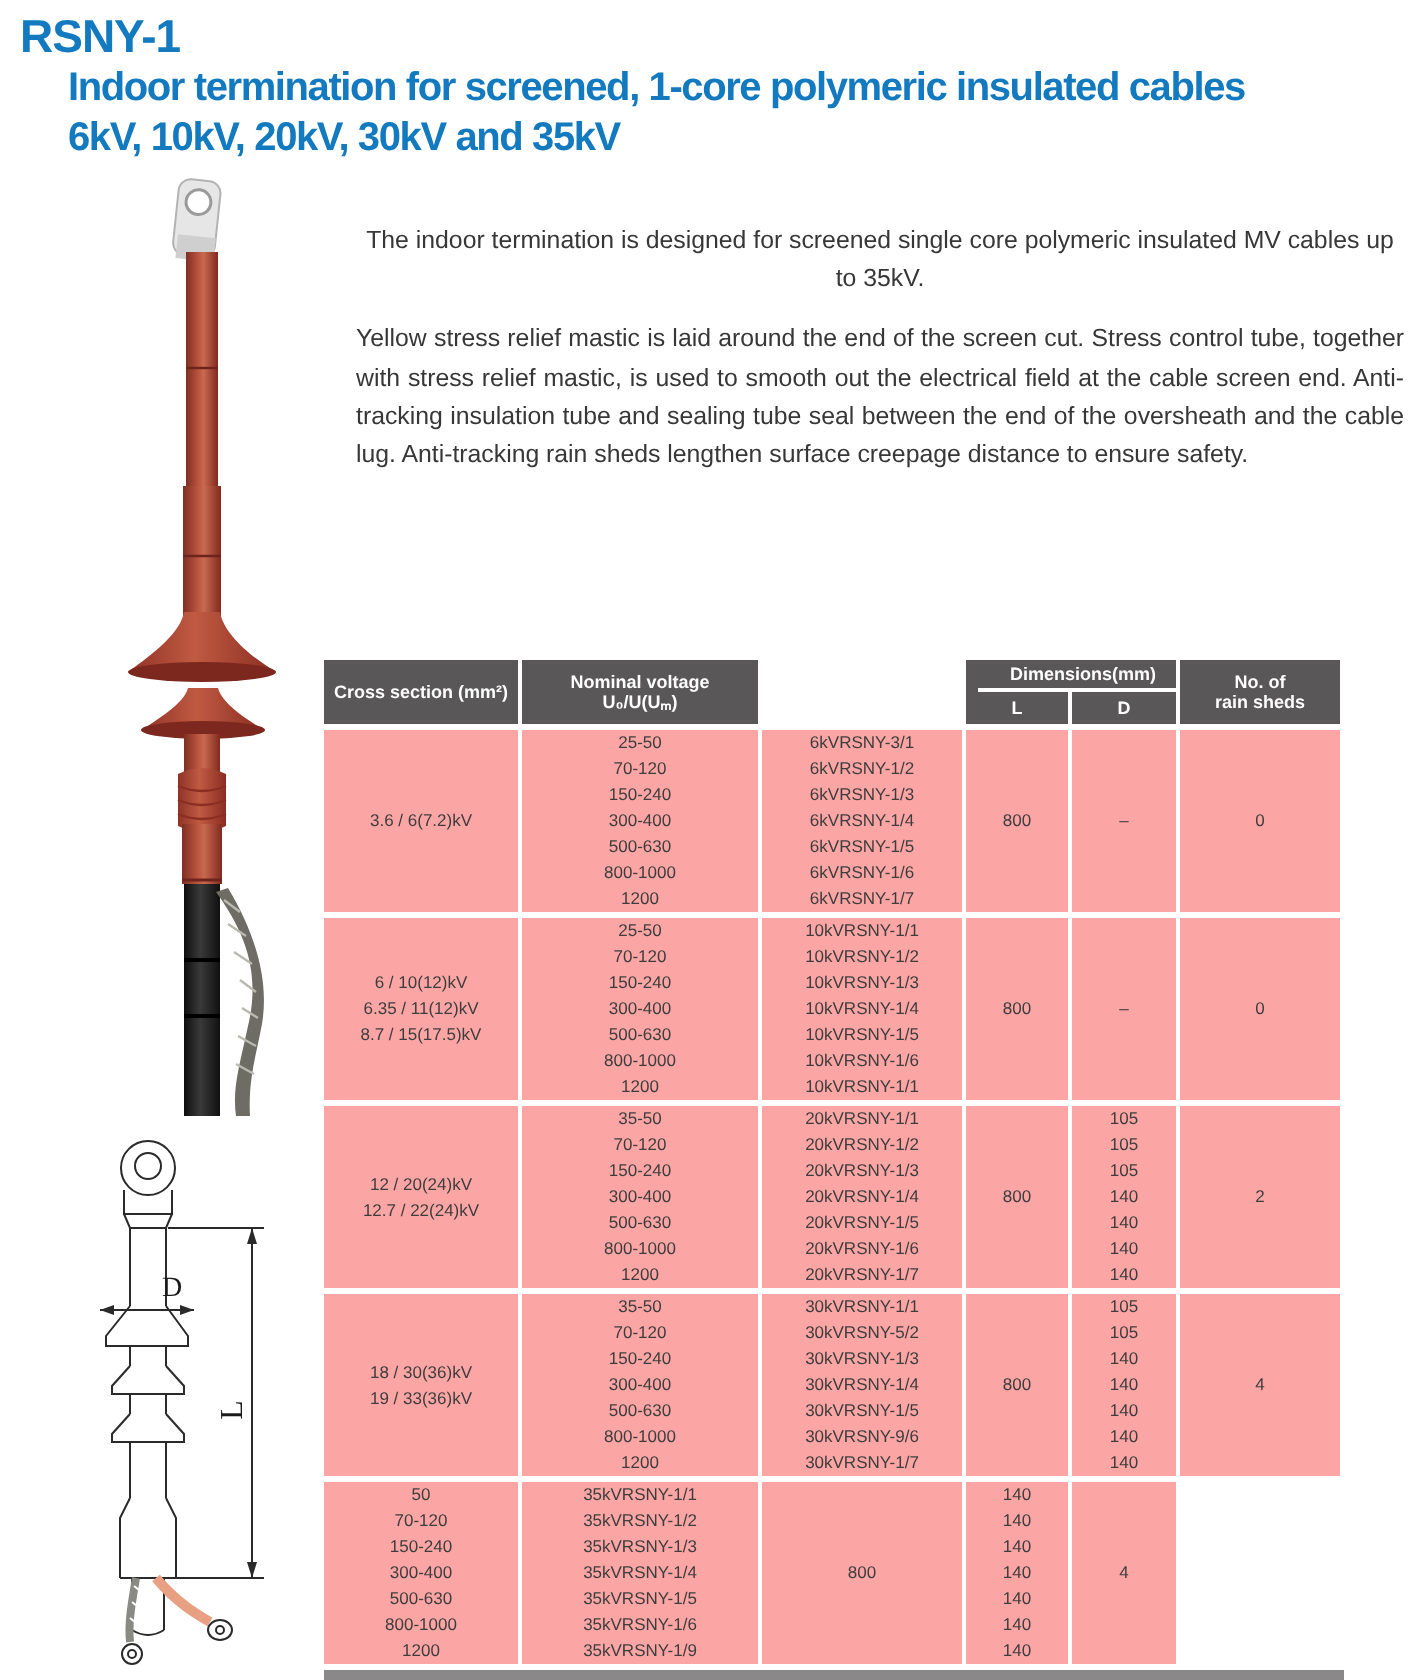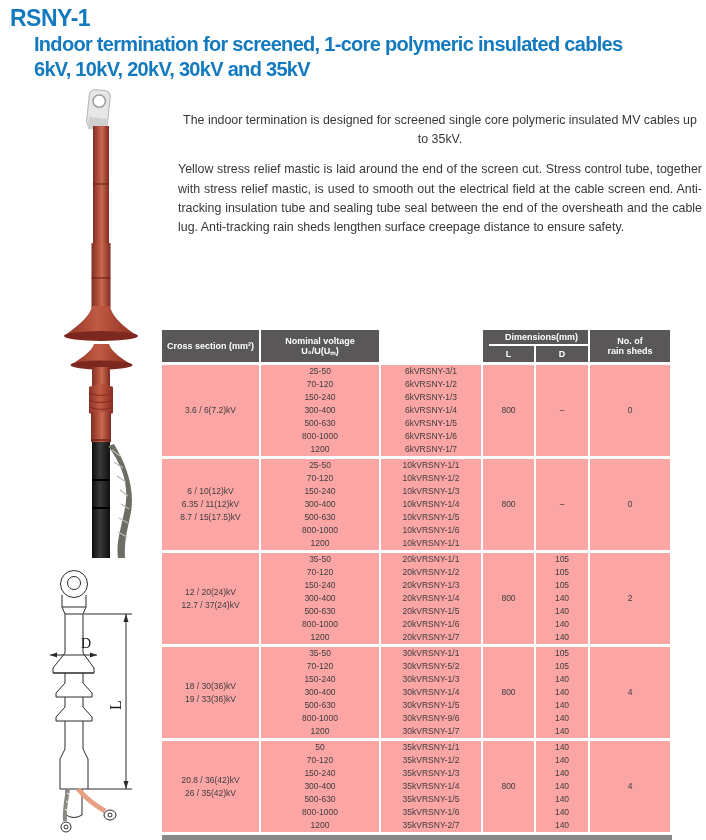--- a/index.html
+++ b/index.html
@@ -239,21 +239,21 @@
       <div class="td">800</div>
       <div class="td">
           <div>–</div>
         </div>
       <div class="td">0</div>
     </div>
 
     <div class="tgroup">
       <div class="td">
           <div>12 / 20(24)kV</div>
-          <div>12.7 / 37(24)kV</div>
+          <div>12.7 / 22(24)kV</div>
         </div>
       <div class="td">
           <div>35-50</div>
           <div>70-120</div>
           <div>150-240</div>
           <div>300-400</div>
           <div>500-630</div>
           <div>800-1000</div>
           <div>1200</div>
         </div>
@@ -310,40 +310,36 @@
           <div>140</div>
           <div>140</div>
           <div>140</div>
           <div>140</div>
         </div>
       <div class="td">4</div>
     </div>
 
     <div class="tgroup">
       <div class="td">
-          <div>20.8 / 36(42)kV</div>
-          <div>26 / 35(42)kV</div>
-        </div>
-      <div class="td">
           <div>50</div>
           <div>70-120</div>
           <div>150-240</div>
           <div>300-400</div>
           <div>500-630</div>
           <div>800-1000</div>
           <div>1200</div>
         </div>
       <div class="td">
           <div>35kVRSNY-1/1</div>
           <div>35kVRSNY-1/2</div>
           <div>35kVRSNY-1/3</div>
           <div>35kVRSNY-1/4</div>
           <div>35kVRSNY-1/5</div>
           <div>35kVRSNY-1/6</div>
-          <div>35kVRSNY-2/7</div>
+          <div>35kVRSNY-1/9</div>
         </div>
       <div class="td">800</div>
       <div class="td">
           <div>140</div>
           <div>140</div>
           <div>140</div>
           <div>140</div>
           <div>140</div>
           <div>140</div>
           <div>140</div>

